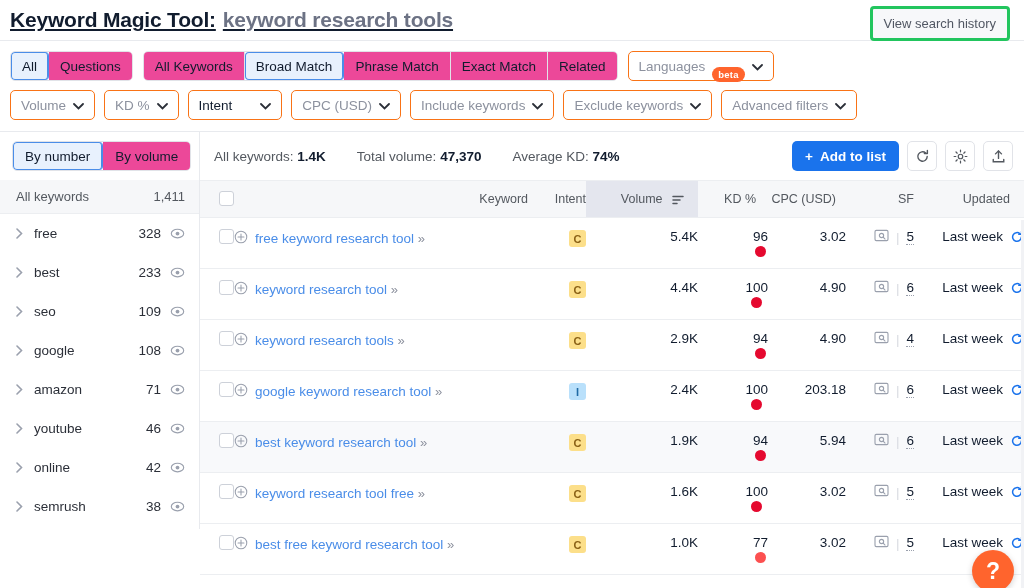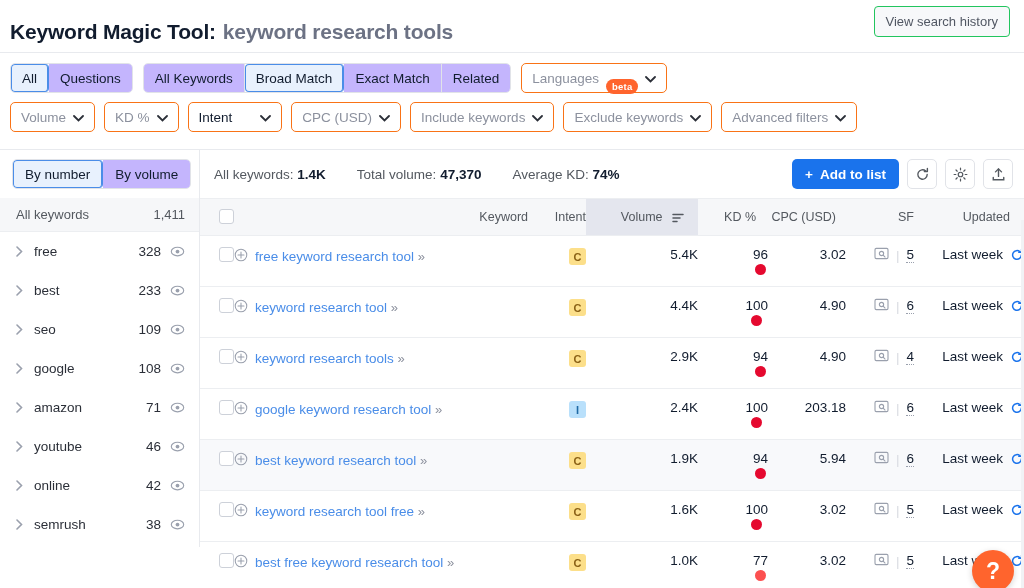--- a/index.html
+++ b/index.html
@@ -6,21 +6,21 @@
   html, body {
     width: 1024px; height: 588px;
     font-family: "Liberation Sans", sans-serif;
     background: #ffffff;
     color: #111c2e;
     overflow: hidden;
   }
   .page { width: 1024px; height: 588px; position: relative; background:#fff; }
 
   
-  .header { padding: 20px 14px 8px 10px; position: relative; }
+  .header { padding: 8px 14px 8px 10px; position: relative; text-decoration: underline; }
   .title-row { display: flex; align-items: baseline; }
   .title-main {
     font-size: 21px; font-weight: bold; letter-spacing: -0.2px; color: #111c2e;
   }
   .title-query {
     font-size: 21px; font-weight: bold; color: #6c7284; margin-left: 7px;
     letter-spacing: -0.2px;
   }
   .meta-row { display: flex; align-items: center; margin-top: 7px; font-size: 13.5px; }
   .meta-label { color: #53585f; }
@@ -39,36 +39,36 @@
   }
   .db-link { color: #4a8de8; text-decoration: none; }
   .chev {
     display:inline-block; margin-left: 6px; position: relative; top: -1px;
   }
   .chev svg { display:block; }
   .currency { margin-left: 26px; color: #53585f; }
 
   .history-btn {
     position: absolute; right: 14px; top: 6px;
-    border: 1px solid #22c55e; background: #f7f8fa; border-radius: 4px;
+    border: 3px solid #22c55e; background: #f7f8fa; border-radius: 4px;
     font-size: 13px; color: #515763; padding: 7px 11px; cursor: pointer;
     font-family: "Liberation Sans", sans-serif;
   }
 
   .hr { height:1px; background:#e8eaee; width:100%; }
 
   
   .filterbar { padding: 10px 10px 0 10px; display:flex; align-items:center; gap: 10px;}
   .seg {
     display: inline-flex; border: 1px solid #e1e3e8; border-radius: 5px;
     overflow: hidden; background: #fff; height: 30px;
   }
   .seg-item {
     font-size: 13.5px; color: #111c2e; padding: 0 11px; display:flex; align-items:center;
-    border-right: 1px solid #e1e3e8; background:#c4b5fd; cursor:pointer; white-space:nowrap;
+    border-right: 1px solid #e1e3e8; background:#ec4899; cursor:pointer; white-space:nowrap;
     height: 100%;
   }
   .seg-item:last-child { border-right: none; }
   .seg-item.active {
     background: #e8f1fd; color: #111c2e;
     box-shadow: inset 0 0 0 1px #4a8de8; border-radius: 4px; border-right-color: #4a8de8; text-align: center;
   }
   .pill {
     display:inline-flex; align-items:center; gap:7px; height: 30px;
     border: 1px solid #f97316; border-radius: 5px; background:#fff;
@@ -76,21 +76,21 @@
   }
   .pill.dark { color: #111c2e; }
   .badge-beta {
     background: #ff642d; color:#fff; font-size: 9.5px; font-weight: bold;
     border-radius: 8px; padding: 2px 6px; letter-spacing: .2px; margin-top: 16px;
   }
   .filterbar2 { padding: 9px 10px 11px 10px; display:flex; align-items:center; gap: 9px;}
   .pill .sp { display:inline-block; width: 14px; }
 
   
-  .body { display: flex; height: 398px; border-top: 1px solid #e8eaee; margin-top: 6px;}
+  .body { display: flex; height: 398px; border-top: 1px solid #e8eaee;}
 
   
   .sidebar { width: 200px; border-right: 1px solid #e8eaee; }
   .side-toggle { padding: 9px 10px 9px 12px; }
   .side-toggle .seg-item { font-size: 13.5px; padding: 0 12px; }
   .all-kw {
     display:flex; justify-content:space-between; align-items:center;
     background: #f6f7f9; padding: 9px 14px 9px 16px; font-size: 13px; color:#53585f;
     border-bottom: 1px solid #eceef1;
   }
@@ -200,20 +200,21 @@
   <div class="hr"></div>
 
   <div class="filterbar">
     <div class="seg">
       <div class="seg-item active">All</div>
       <div class="seg-item">Questions</div>
     </div>
     <div class="seg">
       <div class="seg-item">All Keywords</div>
       <div class="seg-item active">Broad Match</div>
+      <div class="seg-item">Phrase Match</div>
       <div class="seg-item">Exact Match</div>
       <div class="seg-item">Related</div>
     </div>
     <div class="pill">
       <span>Languages</span>
       <span class="badge-beta">beta</span>
       <span>
         <svg width="11" height="7" viewBox="0 0 11 7">
             <path d="M1 1l4.5 4.5L10 1" stroke="#2b2f38" stroke-width="1.8" fill="none" stroke-linecap="round"></path>
           </svg>

